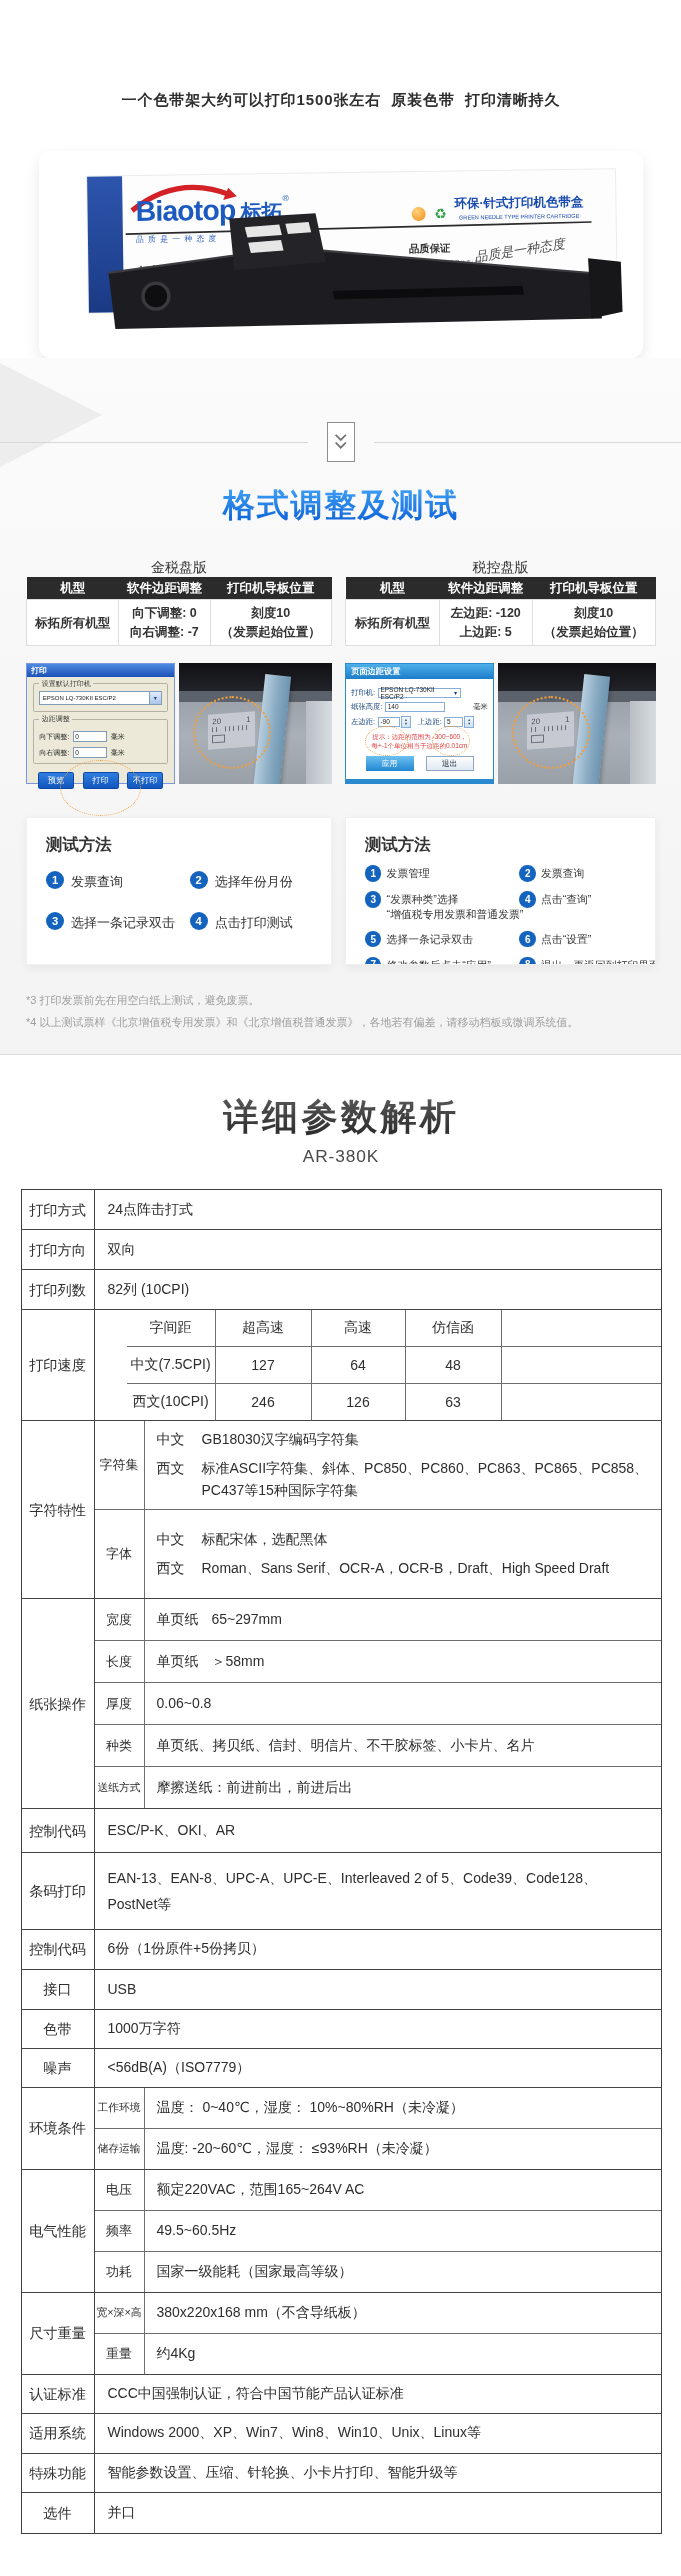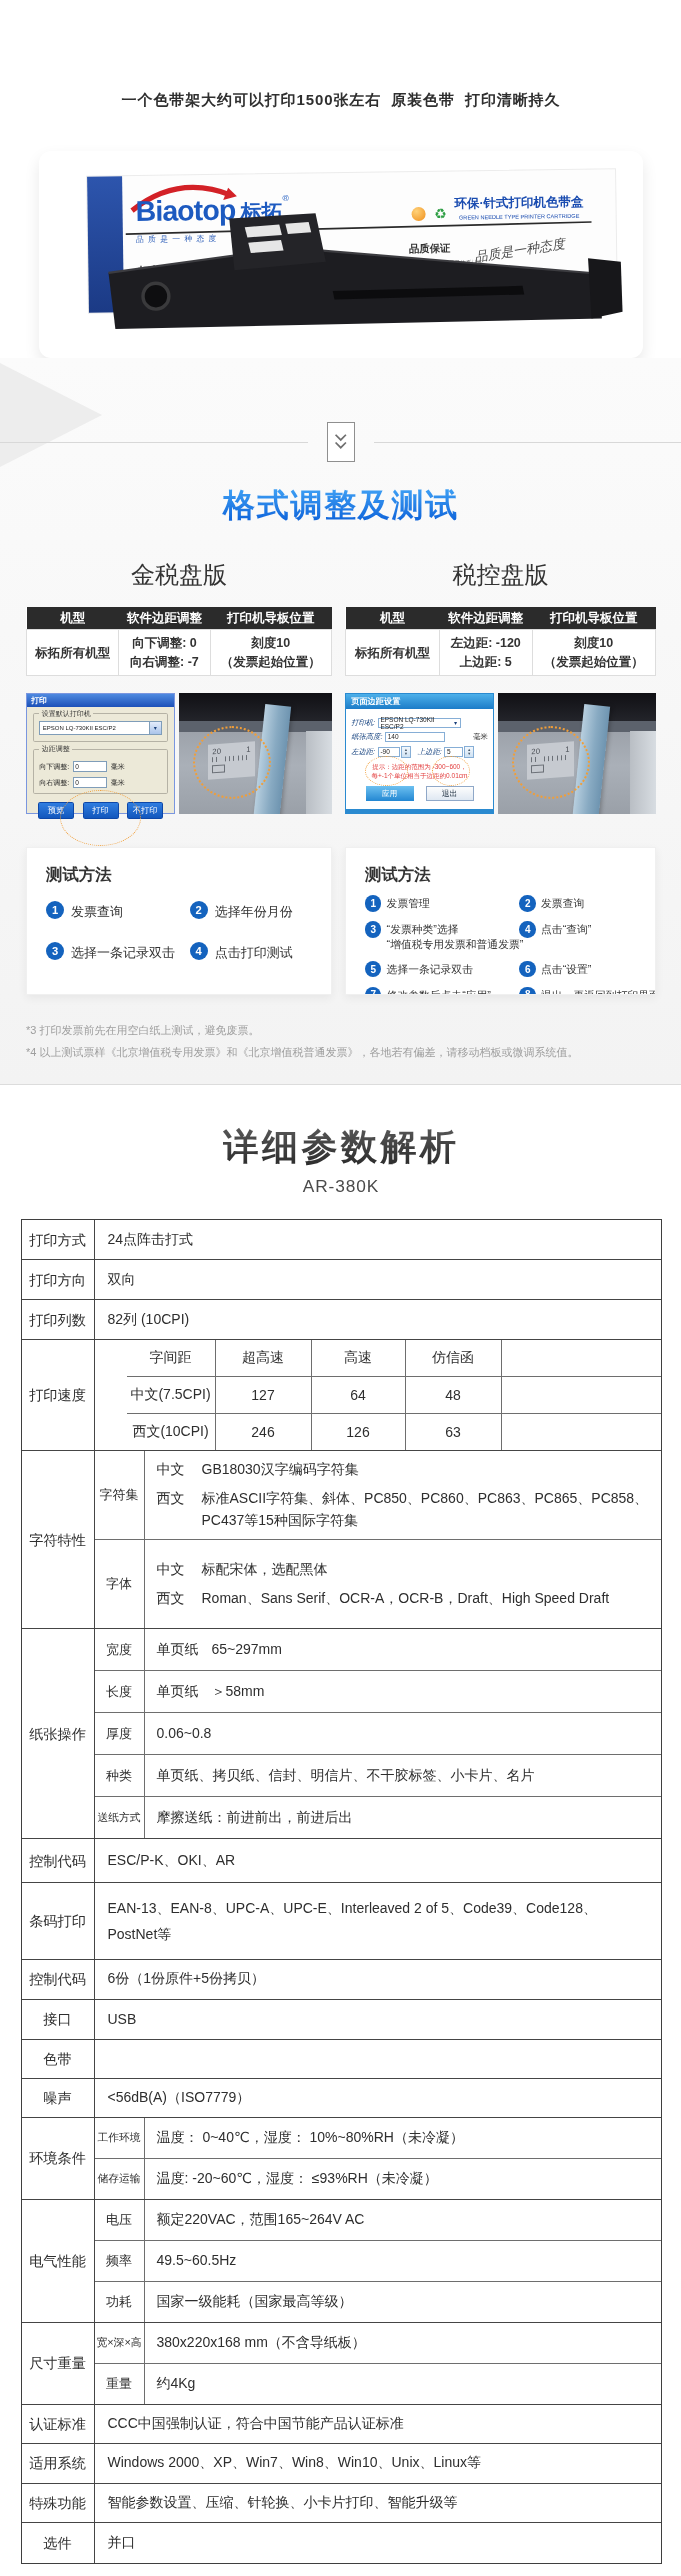--- a/index.html
+++ b/index.html
@@ -38,21 +38,21 @@
   .band{position:relative;background:linear-gradient(180deg,#fbfbfb,#f3f3f3);border-bottom:0.9px solid #dcdcdc;overflow:hidden;}
   .band::before{content:"";position:absolute;left:0;top:5.2px;width:0;height:0;border-left:102px solid #ededed;border-top:52px solid transparent;border-bottom:52px solid transparent;}
   .band-inner{position:relative;}
   .sep{display:flex;align-items:center;padding-top:64px;}
   .sep-line{flex:1;height:0.9px;background:#d8d8d8;}
   .sep-box{width:26px;height:38px;background:#fff;border:0.9px solid #8f8f8f;margin:0 19px;display:flex;align-items:center;justify-content:center;}
   .sec-title{margin-top:22.4px;text-align:center;font-size:32px;font-weight:800;letter-spacing:1.7px;background:linear-gradient(180deg,#45a8f8 0%,#1268dc 80%);-webkit-background-clip:text;background-clip:text;color:transparent;}
 
   .cols{display:flex;justify-content:space-between;padding:0 26px;margin-top:31px;gap:13px;}
   .col{width:311px;}
-  .col-title{text-align:center;font-size:24px;color:#333;margin-bottom:16px;}
+  .col-title{text-align:center;font-size:14px;color:#333;margin-bottom:0;}
 
   .mini{width:100%;border-collapse:collapse;background:#fff;}
   .mini th{background:#2b2b2b;color:#fff;font-size:12.5px;font-weight:700;height:21.6px;padding:0 1.7px;}
   .mini td{border:0.9px solid #ddd;text-align:center;font-size:12.5px;font-weight:700;color:#333;height:40px;line-height:1.45;padding:2.6px 1.7px;}
 
   .shots{display:flex;gap:4.3px;margin-top:17.3px;height:121px;}
 
   
   .dlg-xp{flex:0 0 149px;background:#ece9d8;border:0.9px solid #7a96df;position:relative;box-sizing:border-box;}
   .xp-title{height:13px;background:linear-gradient(180deg,#4e8ae0,#1c50b8);color:#fff;font-size:7.8px;font-weight:700;display:flex;align-items:center;padding-left:4.3px;}
@@ -66,21 +66,21 @@
   .xp-btns{display:flex;gap:8.6px;justify-content:center;margin-top:7.8px;}
   .xp-btn{min-width:36px;height:16.4px;background:linear-gradient(180deg,#2f7de0,#1257bd);color:#fff;font-size:8.2px;display:flex;align-items:center;justify-content:center;border-radius:1.7px;border:0.9px solid #0d47a8;box-sizing:border-box;padding:0 3.5px;}
   .dot-ellipse{position:absolute;border:1.7px dotted #f19e38;border-radius:50%;pointer-events:none;}
   .xp-ellipse{left:26px;top:40px;width:79px;height:54px;}
 
   
   .dlg-m{flex:0 0 149px;border:1.7px solid #2a8ad0;background:#fff;position:relative;box-sizing:border-box;}
   .md-title{height:14.7px;background:linear-gradient(180deg,#4db0ea,#1c7cc8);color:#fff;font-size:8.2px;font-weight:700;display:flex;align-items:center;padding-left:5.2px;}
   .md-body{padding:5.2px 5.2px 0;position:relative;font-size:7.3px;color:#13407e;}
   .md-row{display:flex;align-items:center;margin-top:3.5px;}
-  .md-lab{margin-right:2.6px;white-space:nowrap;font-style:italic;}
+  .md-lab{margin-right:2.6px;white-space:nowrap;}
   .md-input{background:#fff;border:0.9px solid #86aed6;height:10.4px;font-size:6.5px;display:inline-flex;align-items:center;padding:0 1.7px;color:#222;box-sizing:border-box;}
   .md-combo{width:83px;justify-content:space-between;}
   .md-dd{color:#1a3f7a;font-size:5.2px;}
   .md-spin{width:7.8px;height:10.4px;border:0.9px solid #86aed6;background:linear-gradient(180deg,#f3f8fd,#cfe2f3);font-size:3.9px;color:#456;display:inline-flex;flex-direction:column;align-items:center;justify-content:center;line-height:3.5px;margin-left:0.9px;}
   .md-unit{margin-left:auto;color:#333;}
   .md-hint{color:#e23b3b;font-size:6.5px;line-height:1.35;margin-top:5.2px;text-align:center;}
   .md-btns{display:flex;justify-content:center;gap:12px;margin-top:5.2px;}
   .md-btn-primary{width:48px;height:14.7px;background:linear-gradient(180deg,#6cc0f0,#2387d2);color:#fff;font-size:7.8px;display:flex;align-items:center;justify-content:center;}
   .md-btn{width:48px;height:14.7px;background:linear-gradient(180deg,#fdfdfd,#dfe8f2);border:0.9px solid #8fa8c8;color:#234;font-size:7.8px;display:flex;align-items:center;justify-content:center;box-sizing:border-box;}
   .md-bottom{position:absolute;bottom:0;left:0;right:0;height:4.3px;background:#2a8ad0;}
@@ -581,20 +581,21 @@
       <div class="sr h45">
           <div class="sl">控制代码</div>
           <div class="sb">6份（1份原件+5份拷贝）</div>
         </div>
       <div class="sr h45">
           <div class="sl">接口</div>
           <div class="sb">USB</div>
         </div>
       <div class="sr h44">
           <div class="sl">色带</div>
+          <div class="sb">1000万字符</div>
         </div>
       <div class="sr h44">
           <div class="sl">噪声</div>
           <div class="sb">&lt;56dB(A)（ISO7779）</div>
         </div>
 
       <div class="sr">
         <div class="sl">环境条件</div>
         <div class="ssub">
           <div class="ssr mh46">

